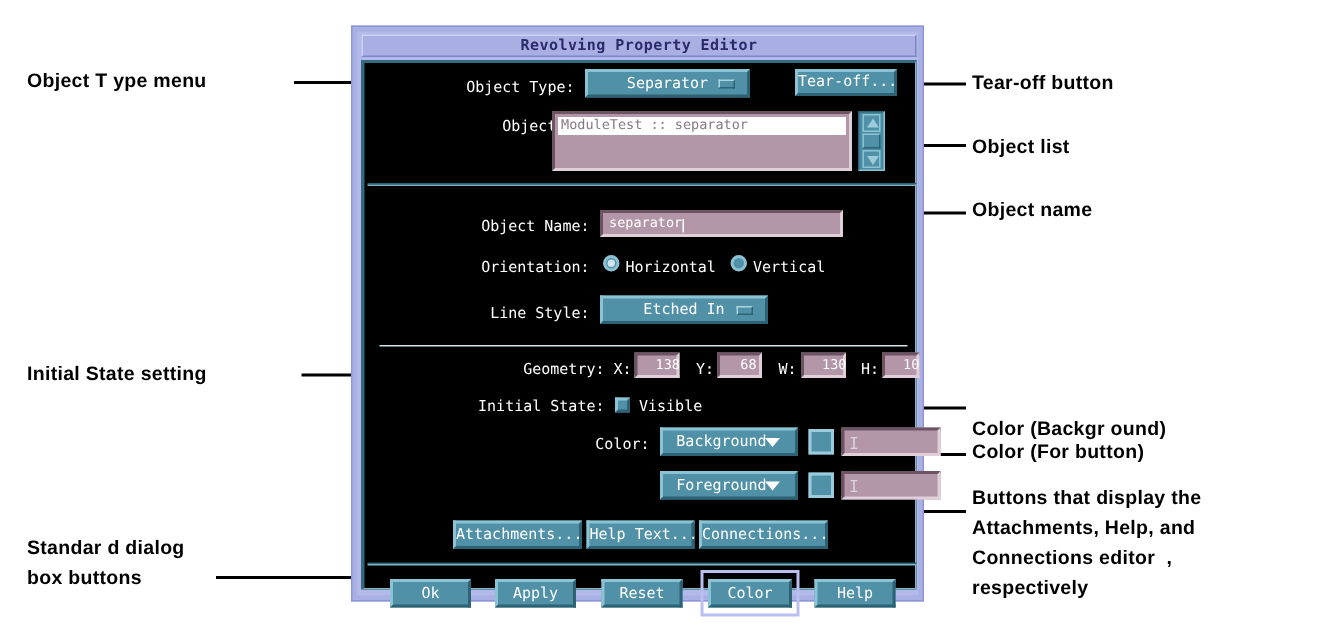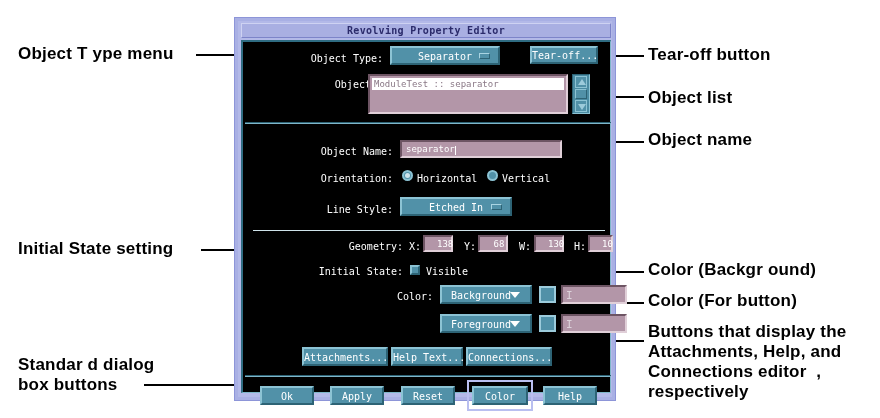--- a/index.html
+++ b/index.html
@@ -4,21 +4,21 @@
 <style>
   html,body{margin:0;padding:0;}
   body{
     width:880px;height:418px;background:#ffffff;position:relative;
     font-family:"Liberation Sans",sans-serif;overflow:hidden;
   }
 
   
   .anno{
     position:absolute;color:#000;font-family:"Liberation Sans",sans-serif;
-    font-size:17px;font-weight:600;letter-spacing:.2px;line-height:20px;
+    font-size:13px;font-weight:600;letter-spacing:.2px;line-height:20px;
     white-space:pre;
   }
   .leader{position:absolute;background:#000;height:2px;}
 
   
   #window{
     position:absolute;left:234px;top:17px;width:382px;height:384px;
     background:#a9b0e4;border:1px solid #8d95d8;box-sizing:border-box;
   }
   .frame-inner{
@@ -201,21 +201,21 @@
 <div class="leader" style="left:586px;top:55px;width:58px;"></div>
 <div class="anno" style="left:648px;top:45px;">Tear-off button</div>
 
 <div class="leader" style="left:556px;top:96px;width:88px;"></div>
 <div class="anno" style="left:648px;top:88px;">Object list</div>
 
 <div class="leader" style="left:533px;top:141px;width:111px;"></div>
 <div class="anno" style="left:648px;top:130px;">Object name</div>
 
 <div class="leader" style="left:586px;top:271px;width:58px;"></div>
-<div class="anno" style="left:648px;top:260px;">Color (Backgr ound)</div>
+<div class="anno" style="left:648px;top:276px;">Color (Backgr ound)</div>
 
 <div class="leader" style="left:586px;top:302px;width:58px;"></div>
 <div class="anno" style="left:648px;top:291px;">Color (For button)</div>
 
 <div class="leader" style="left:548px;top:340px;width:96px;"></div>
 <div class="anno" style="left:648px;top:322px;">Buttons that display the</div>
 <div class="anno" style="left:648px;top:342px;">Attachments, Help, and</div>
 <div class="anno" style="left:648px;top:362px;">Connections editor  ,</div>
 <div class="anno" style="left:648px;top:382px;">respectively</div>
 

